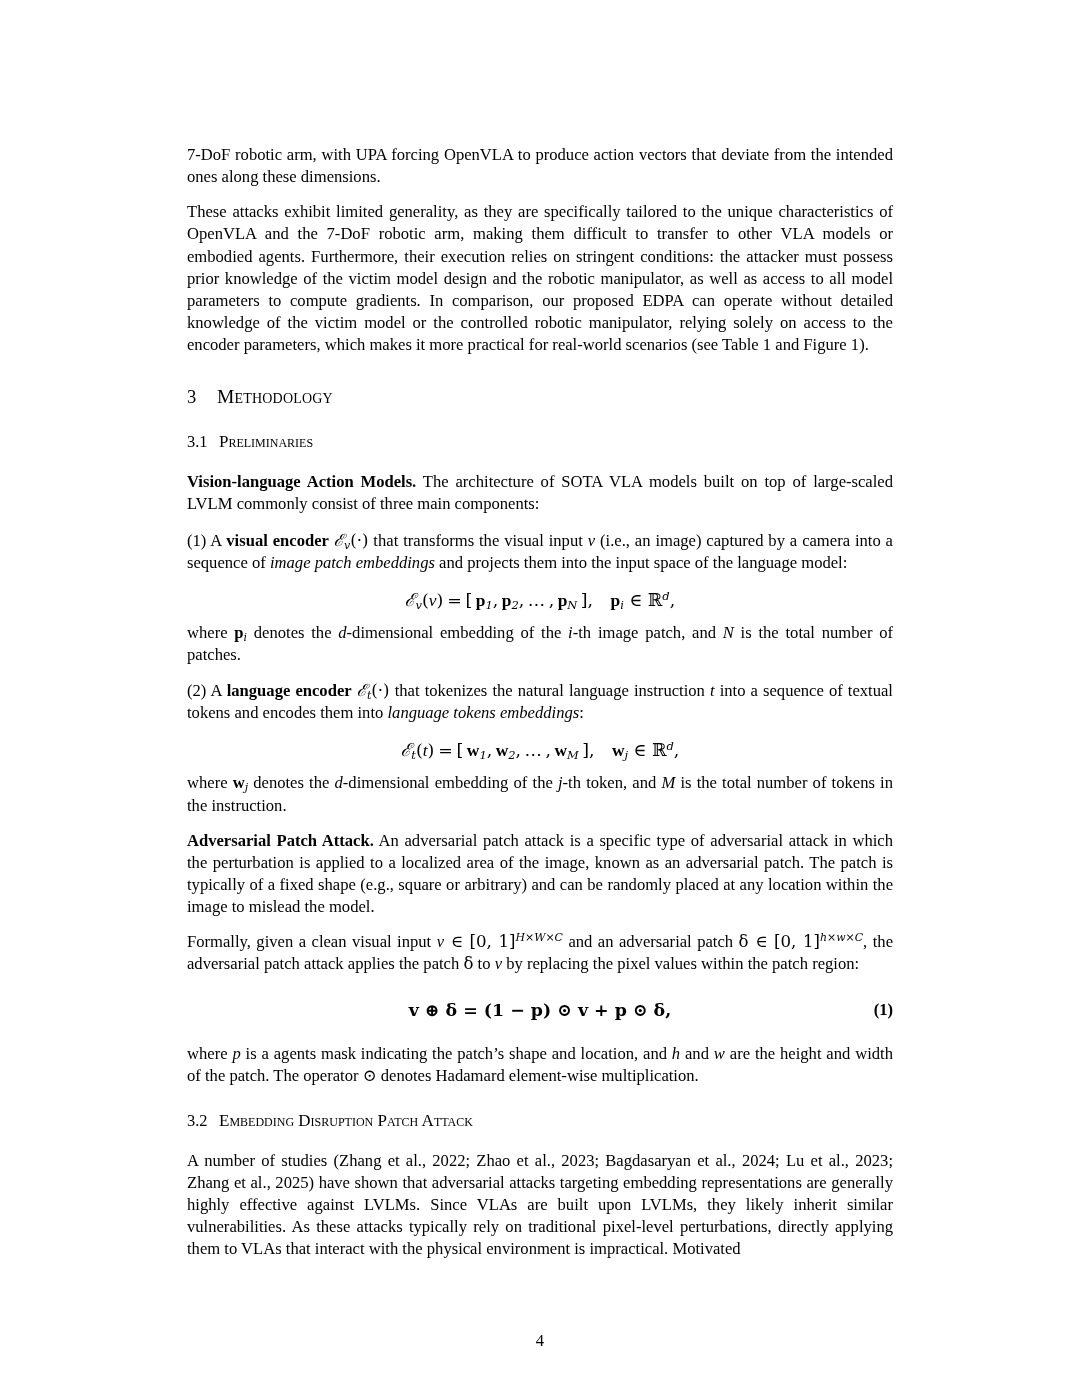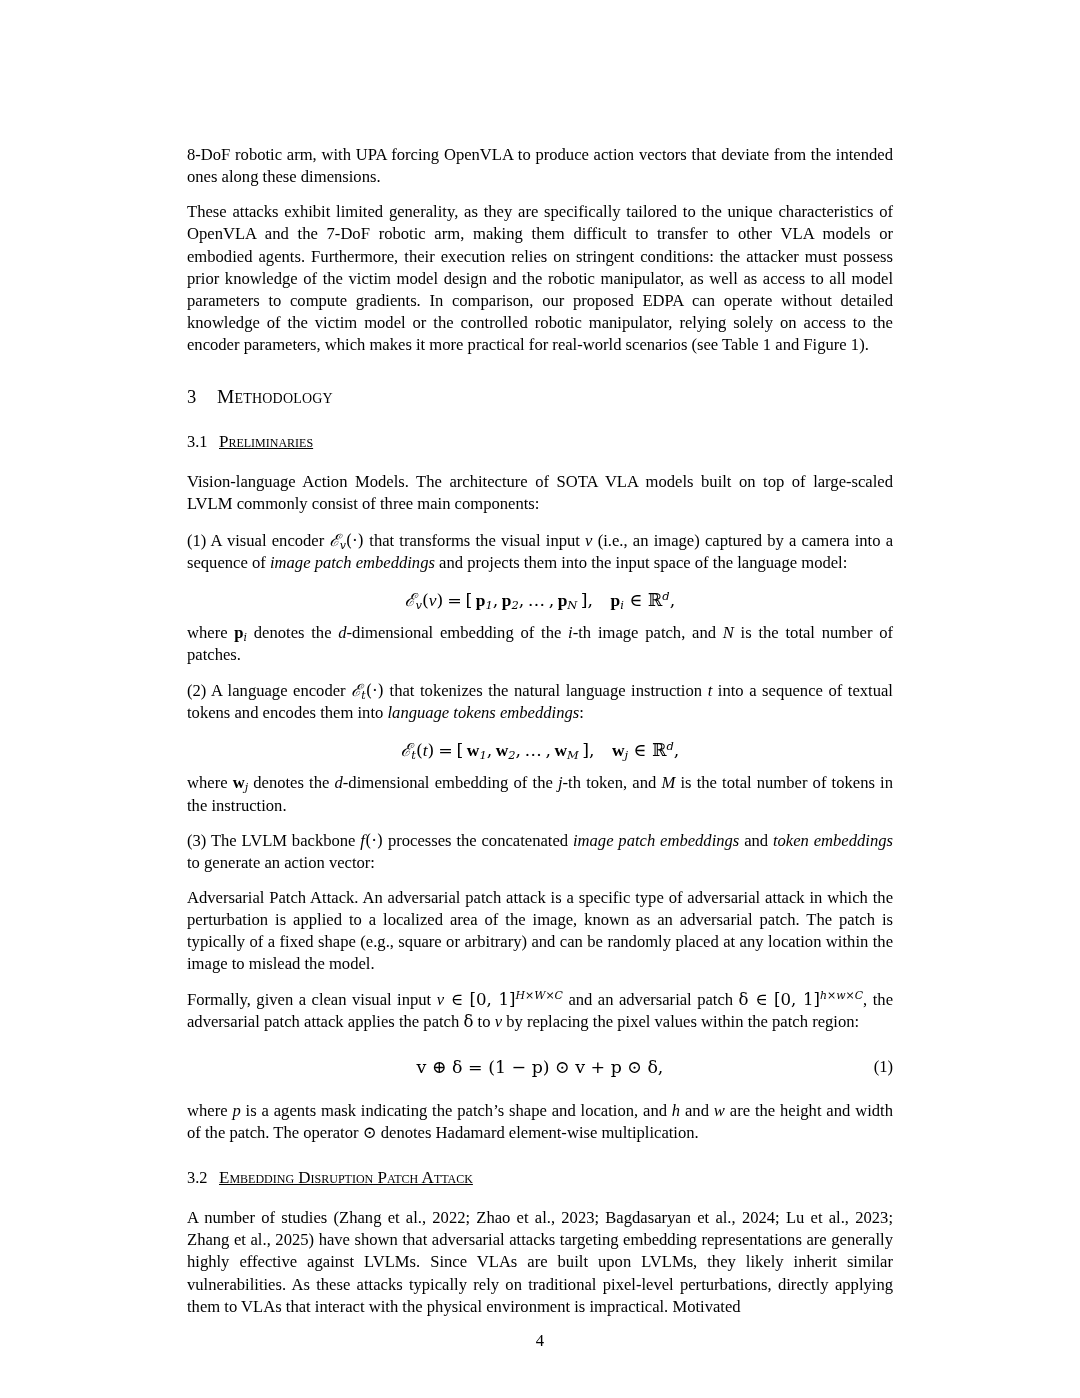--- a/index.html
+++ b/index.html
@@ -34,34 +34,33 @@
     font-size: 18.5px;
     font-weight: normal;
     letter-spacing: 0.01em;
   }
   .sec-h1 .num { display: inline-block; width: 30px; }
   .sec-h1 .title { font-variant: small-caps; font-size: 19.5px; text-align: right; }
   .sec-h2 {
     margin: 24px 0 19px 0;
     font-size: 16.4px;
     font-weight: normal;
-    text-decoration: underline;
   }
   .sec-h2 .num { display: inline-block; width: 32px; }
   .sec-h2 .title { font-variant: small-caps; font-size: 17px; }
-  b.run-in { font-weight: normal; }
+  b.run-in { font-weight: bold; }
   i { }
   
   .mathline {
     text-align: center;
     margin: 9px 0 11px 0;
     font-size: 17.4px;
     position: relative;
   }
-  .mathline.eqnum-line { margin: 24px 0 22px 0; }
+  .mathline.eqnum-line { margin: 24px 0 22px 0; font-weight: bold; }
   .eqnum {
     position: absolute;
     right: 0;
     top: 50%;
     transform: translateY(-50%);
     font-size: 16.6px;
     font-family: "Liberation Serif", serif;
   }
   .m { font-family: "DejaVu Serif", "Liberation Serif", serif; }
   .mi { font-style: italic; font-family: "Liberation Serif", serif; }
@@ -98,21 +97,21 @@
     text-align: center;
     font-size: 16.6px;
   }
   .inlmath { white-space: nowrap; }
 </style>
 </head>
 <body>
 
 <div class="page">
 
-  <p class="body-text">8-DoF robotic arm, with UPA forcing OpenVLA to produce action vectors that deviate from the intended ones along these dimensions.</p>
+  <p class="body-text">7-DoF robotic arm, with UPA forcing OpenVLA to produce action vectors that deviate from the intended ones along these dimensions.</p>
 
   <p class="body-text">These attacks exhibit limited generality, as they are specifically tailored to the unique characteristics of OpenVLA and the 7-DoF robotic arm, making them difficult to transfer to other VLA models or embodied agents. Furthermore, their execution relies on stringent conditions: the attacker must possess prior knowledge of the victim model design and the robotic manipulator, as well as access to all model parameters to compute gradients. In comparison, our proposed EDPA can operate without detailed knowledge of the victim model or the controlled robotic manipulator, relying solely on access to the encoder parameters, which makes it more practical for real-world scenarios (see Table 1 and Figure 1).</p>
 
   <h1 class="sec-h1">
     <span class="num">3</span><span class="title">Methodology</span>
   </h1>
 
   <h2 class="sec-h2">
     <span class="num">3.1</span><span class="title">Preliminaries</span>
   </h2>
@@ -128,21 +127,20 @@
   <p class="body-text"><span>where </span><span class="m"><span class="mbf">p</span><sub>i</sub></span><span> denotes the </span><span class="mi">d</span><span>-dimensional embedding of the </span><span class="mi">i</span><span>-th image patch, and </span><span class="mi">N</span><span> is the total number of patches.</span></p>
 
   <p class="body-text"><span>(2) A </span><b class="run-in">language encoder</b> <span class="inlmath m"><span class="scr">ℰ</span><sub>t</sub>(·)</span><span> that tokenizes the natural language instruction </span><span class="mi">t</span><span> into a sequence of textual tokens and encodes them into </span><i>language tokens embeddings</i><span>:</span></p>
 
   <div class="mathline">
     <span class="m"><span class="scr">ℰ</span><sub>t</sub>(<span class="mi">t</span>)<span class="op">=</span>[ <span class="mbf">w</span><sub>1</sub>, <span class="mbf">w</span><sub>2</sub>, … , <span class="mbf">w</span><sub>M</sub> ], <span class="mbf">w</span><sub>j</sub> ∈ <span class="bb">ℝ</span><sup>d</sup>,</span>
   </div>
 
   <p class="body-text"><span>where </span><span class="m"><span class="mbf">w</span><sub>j</sub></span><span> denotes the </span><span class="mi">d</span><span>-dimensional embedding of the </span><span class="mi">j</span><span>-th token, and </span><span class="mi">M</span><span> is the total number of tokens in the instruction.</span></p>
 
-  <p class="body-text"><span>(3) The </span><b class="run-in">LVLM backbone</b> <span class="inlmath m"><span class="mi">f</span>(·)</span><span> processes the concatenated </span><i>image patch embeddings</i><span> and </span><i>token embeddings</i><span> to generate an action vector:</span></p>
 
 
 
   <p class="body-text"><b class="run-in">Adversarial Patch Attack.</b><span> An adversarial patch attack is a specific type of adversarial attack in which the perturbation is applied to a localized area of the image, known as an adversarial patch. The patch is typically of a fixed shape (e.g., square or arbitrary) and can be randomly placed at any location within the image to mislead the model.</span></p>
 
   <p class="body-text"><span>Formally, given a clean visual input </span><span class="mi">v</span><span class="m"> ∈ </span><span class="inlmath m"><span>[0, 1]</span><sup>H×W×C</sup></span><span> and an adversarial patch </span><span class="m">δ</span><span class="m"> ∈ </span><span class="inlmath m"><span>[0, 1]</span><sup>h×w×C</sup></span><span>, the adversarial patch attack applies the patch </span><span class="m">δ</span><span> to </span><span class="mi">v</span><span> by replacing the pixel values within the patch region:</span></p>
 
   <div class="mathline eqnum-line">
     <span class="m">v ⊕ δ = (1 − p) ⊙ v + p ⊙ δ,</span>
     <span class="eqnum">(1)</span>

